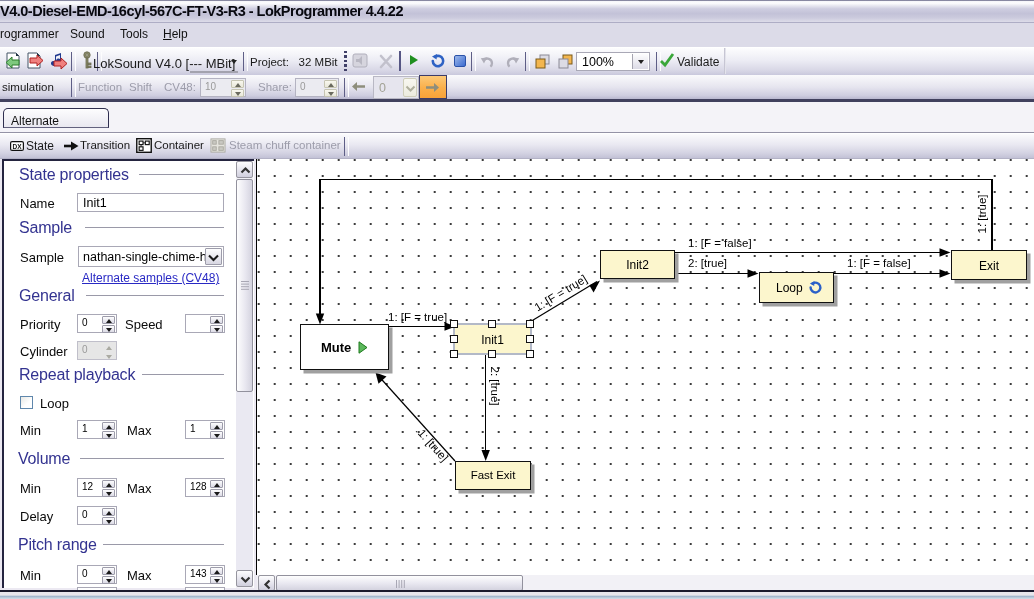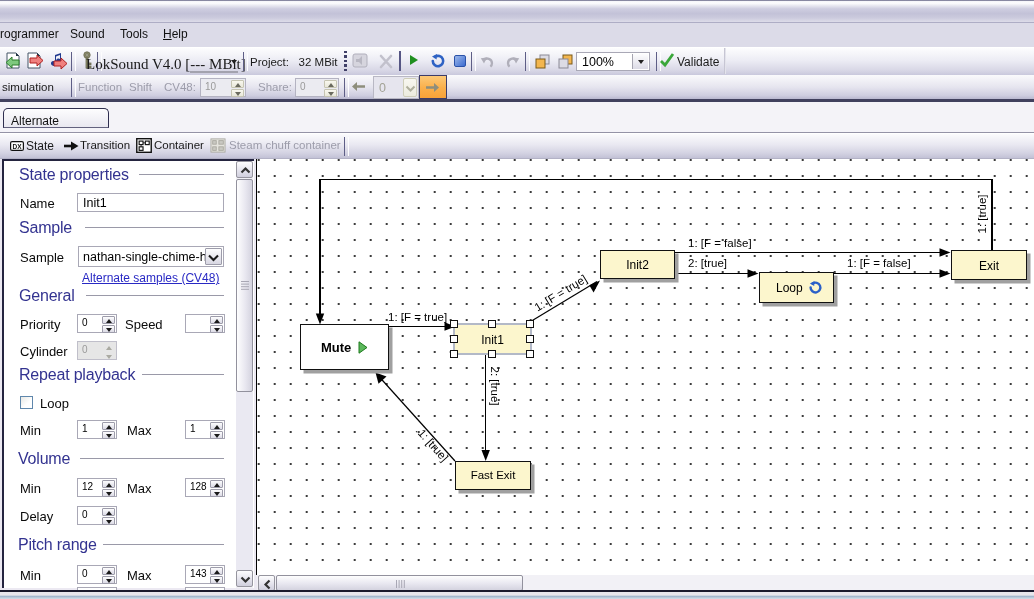--- a/index.html
+++ b/index.html
@@ -76,20 +76,21 @@
     border:1px solid #96959f;border-radius:2px;}
   .sb-thumb{position:absolute;box-sizing:border-box;border:1px solid #92919d;border-radius:2px;
     background:linear-gradient(180deg,#fefefe,#e8e7f0 55%,#d4d3df);}
   #bottombar{left:0;top:591.5px;width:1034px;height:7.5px;background:linear-gradient(180deg,#e8e7ed 0%,#e8e7ed 45%,#a2b7cd 60%,#a9bdd2 72%,#c9d5e2 85%,#cfd9e6 100%);}
   #blackline{left:0;top:589.5px;width:1034px;height:2px;background:#1b1b2e;}
 </style>
 </head>
 <body>
 <div id="page">
   <div class="abs" id="titlebar"></div>
+  <div class="abs" id="title-text">V4.0-Diesel-EMD-16cyl-567C-FT-V3-R3 - LokProgrammer 4.4.22</div>
   <div class="abs" id="menubar"></div>
   <div class="abs menuitem" style="left:0px;">rogrammer</div>
   <div class="abs menuitem" style="left:70px;">Sound</div>
   <div class="abs menuitem" style="left:120px;">Tools</div>
   <div class="abs menuitem" style="left:163px;"><span style="text-decoration:underline">H</span>elp</div>
   <div class="abs" id="toolbar1"></div>
 
   <svg class="abs" style="left:4px;top:52px" width="17" height="18" viewBox="0 0 17 18">
     <path d="M3 1 h9 l3 3 v12 h-12 z" fill="#fff" stroke="#456" stroke-width="1"></path>
     <path d="M12 1 l3 3 h-3 z" fill="#234"></path>
@@ -108,21 +109,21 @@
   <svg class="abs" style="left:80px;top:51px" width="14" height="20" viewBox="0 0 14 20">
     <g fill="#8a8a6a" stroke="#6a6a50" stroke-width="0.8">
     <circle cx="7" cy="4" r="3.2"></circle>
         <circle cx="7" cy="4" r="1.2" fill="#d8d8c8"></circle>
     <rect x="6" y="7" width="2" height="10"></rect>
         <rect x="8" y="12" width="3" height="1.6"></rect>
         <rect x="8" y="15" width="3" height="1.6"></rect>
     </g>
   </svg>
   <div class="abs tsep" style="left:97px;top:52px"></div>
-  <div class="abs tb-label" style="left:86px;top:56px;font-size:15px;font-family:Liberation Serif, serif;">LokSound V4.0 [--- MBit]</div>
+  <div class="abs tb-label" style="left:93px;top:56px;font-size:13px;">LokSound V4.0 [--- MBit]</div>
   <div class="abs" style="left:231px;top:60px;width:0;height:0;border-left:3.5px solid transparent;border-right:3.5px solid transparent;border-top:4px solid #222;"></div>
   <div class="abs" style="left:190px;top:70.5px;width:48px;height:2.5px;background:#a3a2ae;"></div>
   <div class="abs tsep" style="left:243px;top:52px"></div>
   <div class="abs tb-label" style="left:250px;top:56px;font-size:11.5px;">Project:&nbsp;&nbsp;&nbsp;32 MBit</div>
   <div class="abs" style="left:344px;top:51px;width:3px;height:20px;background-image:repeating-linear-gradient(180deg,#404068 0px,#404068 2.5px,transparent 2.5px,transparent 4.5px);"></div>
   <svg class="abs" style="left:352px;top:53px" width="17" height="16" viewBox="0 0 17 16">
     <rect x="1" y="1" width="14" height="13" rx="2" fill="#d6d5de" stroke="#b1b0bc"></rect>
     <path d="M4 6 h3 l3 -3 v9 l-3 -3 h-3 z" fill="#b8b7c2"></path>
   </svg>
   <svg class="abs" style="left:378px;top:54px" width="16" height="15" viewBox="0 0 16 15">

